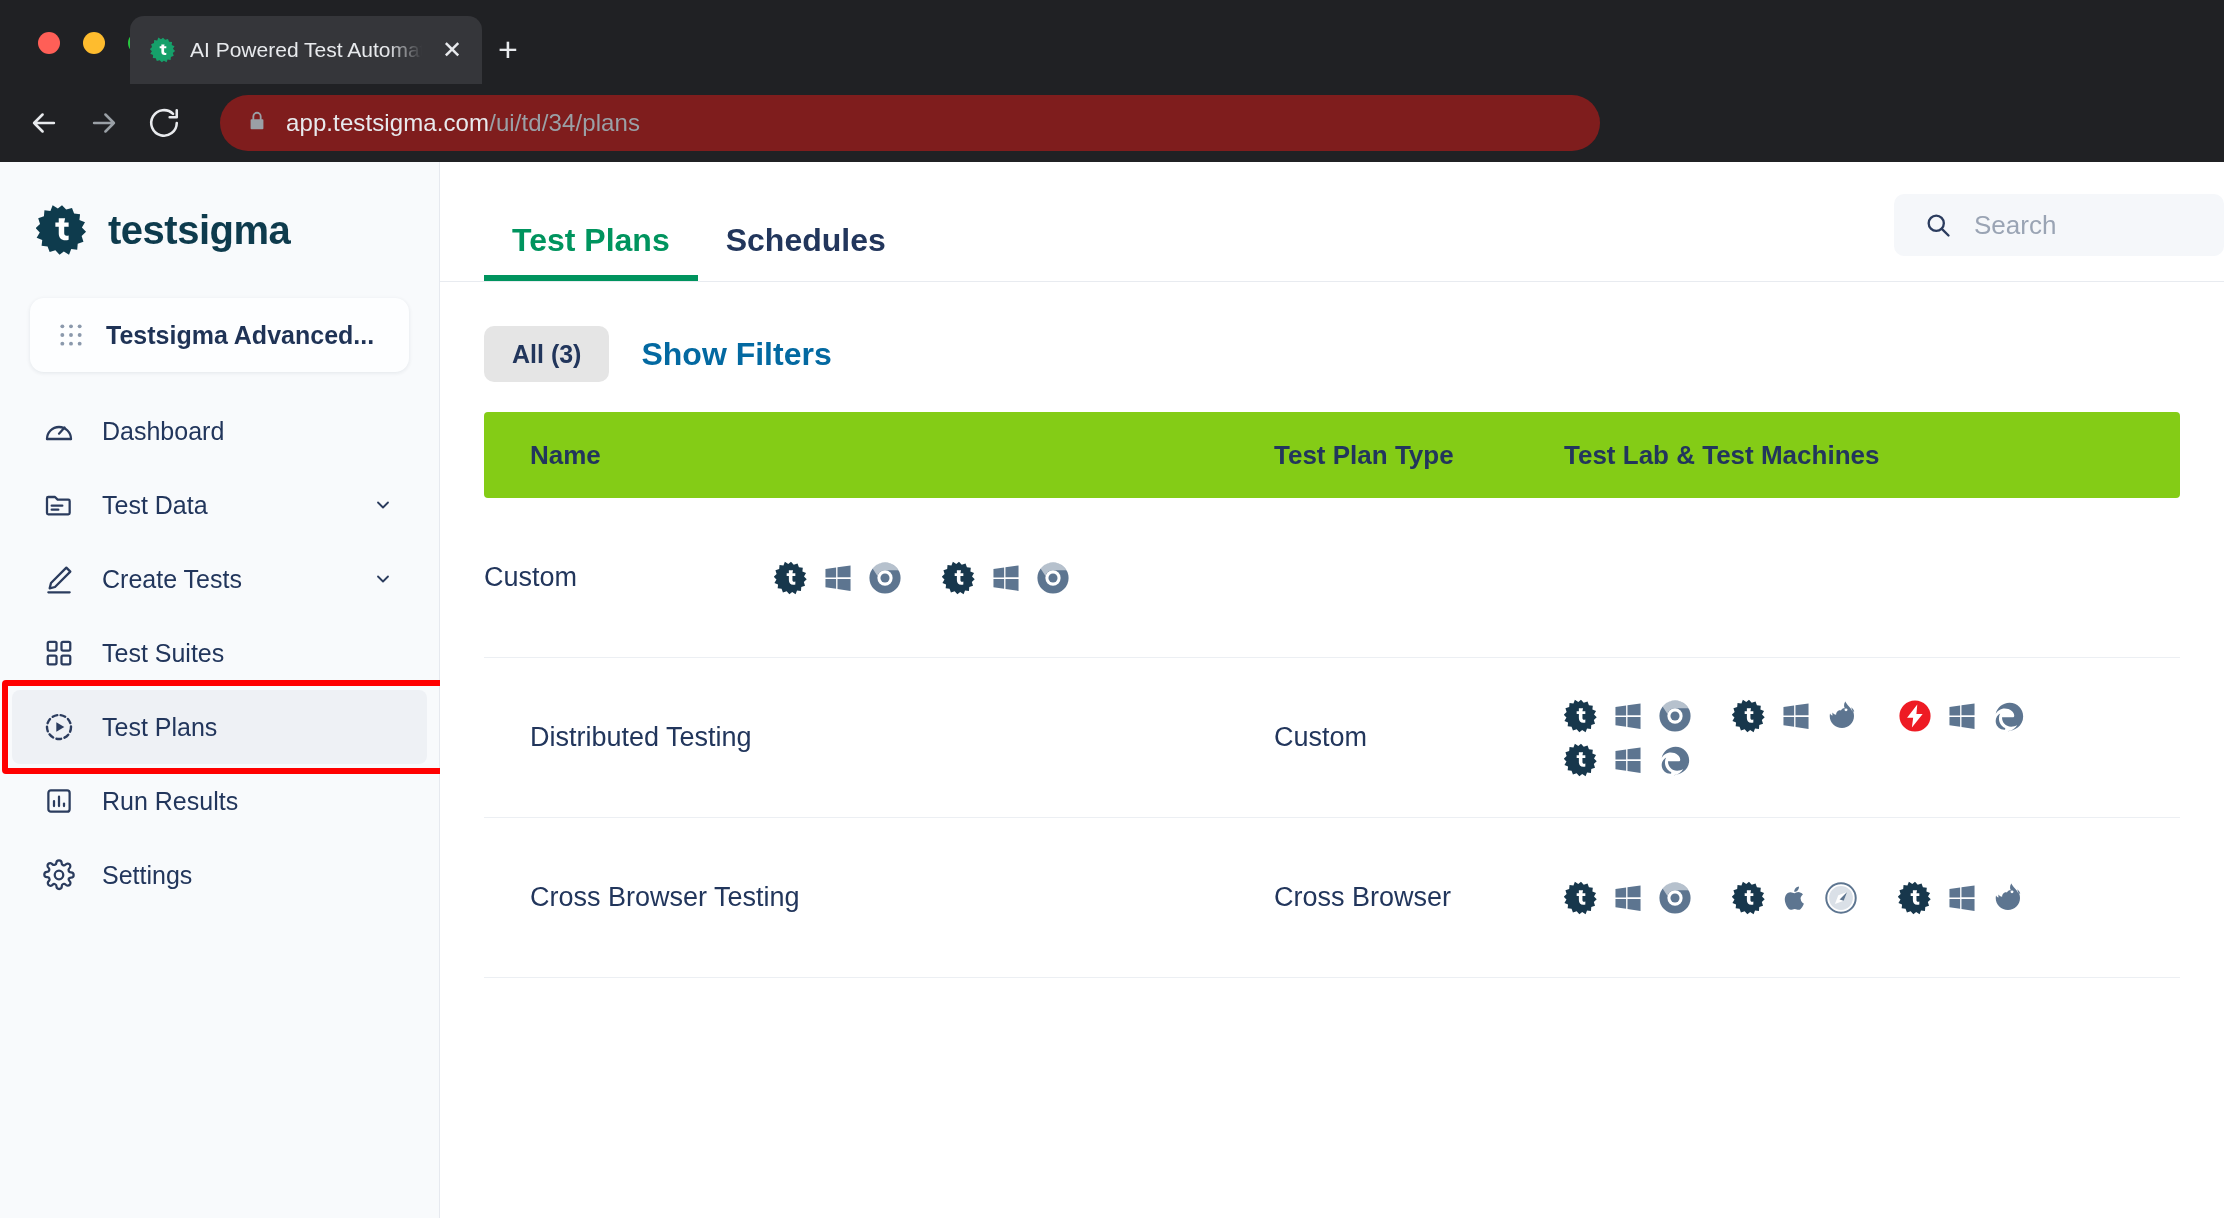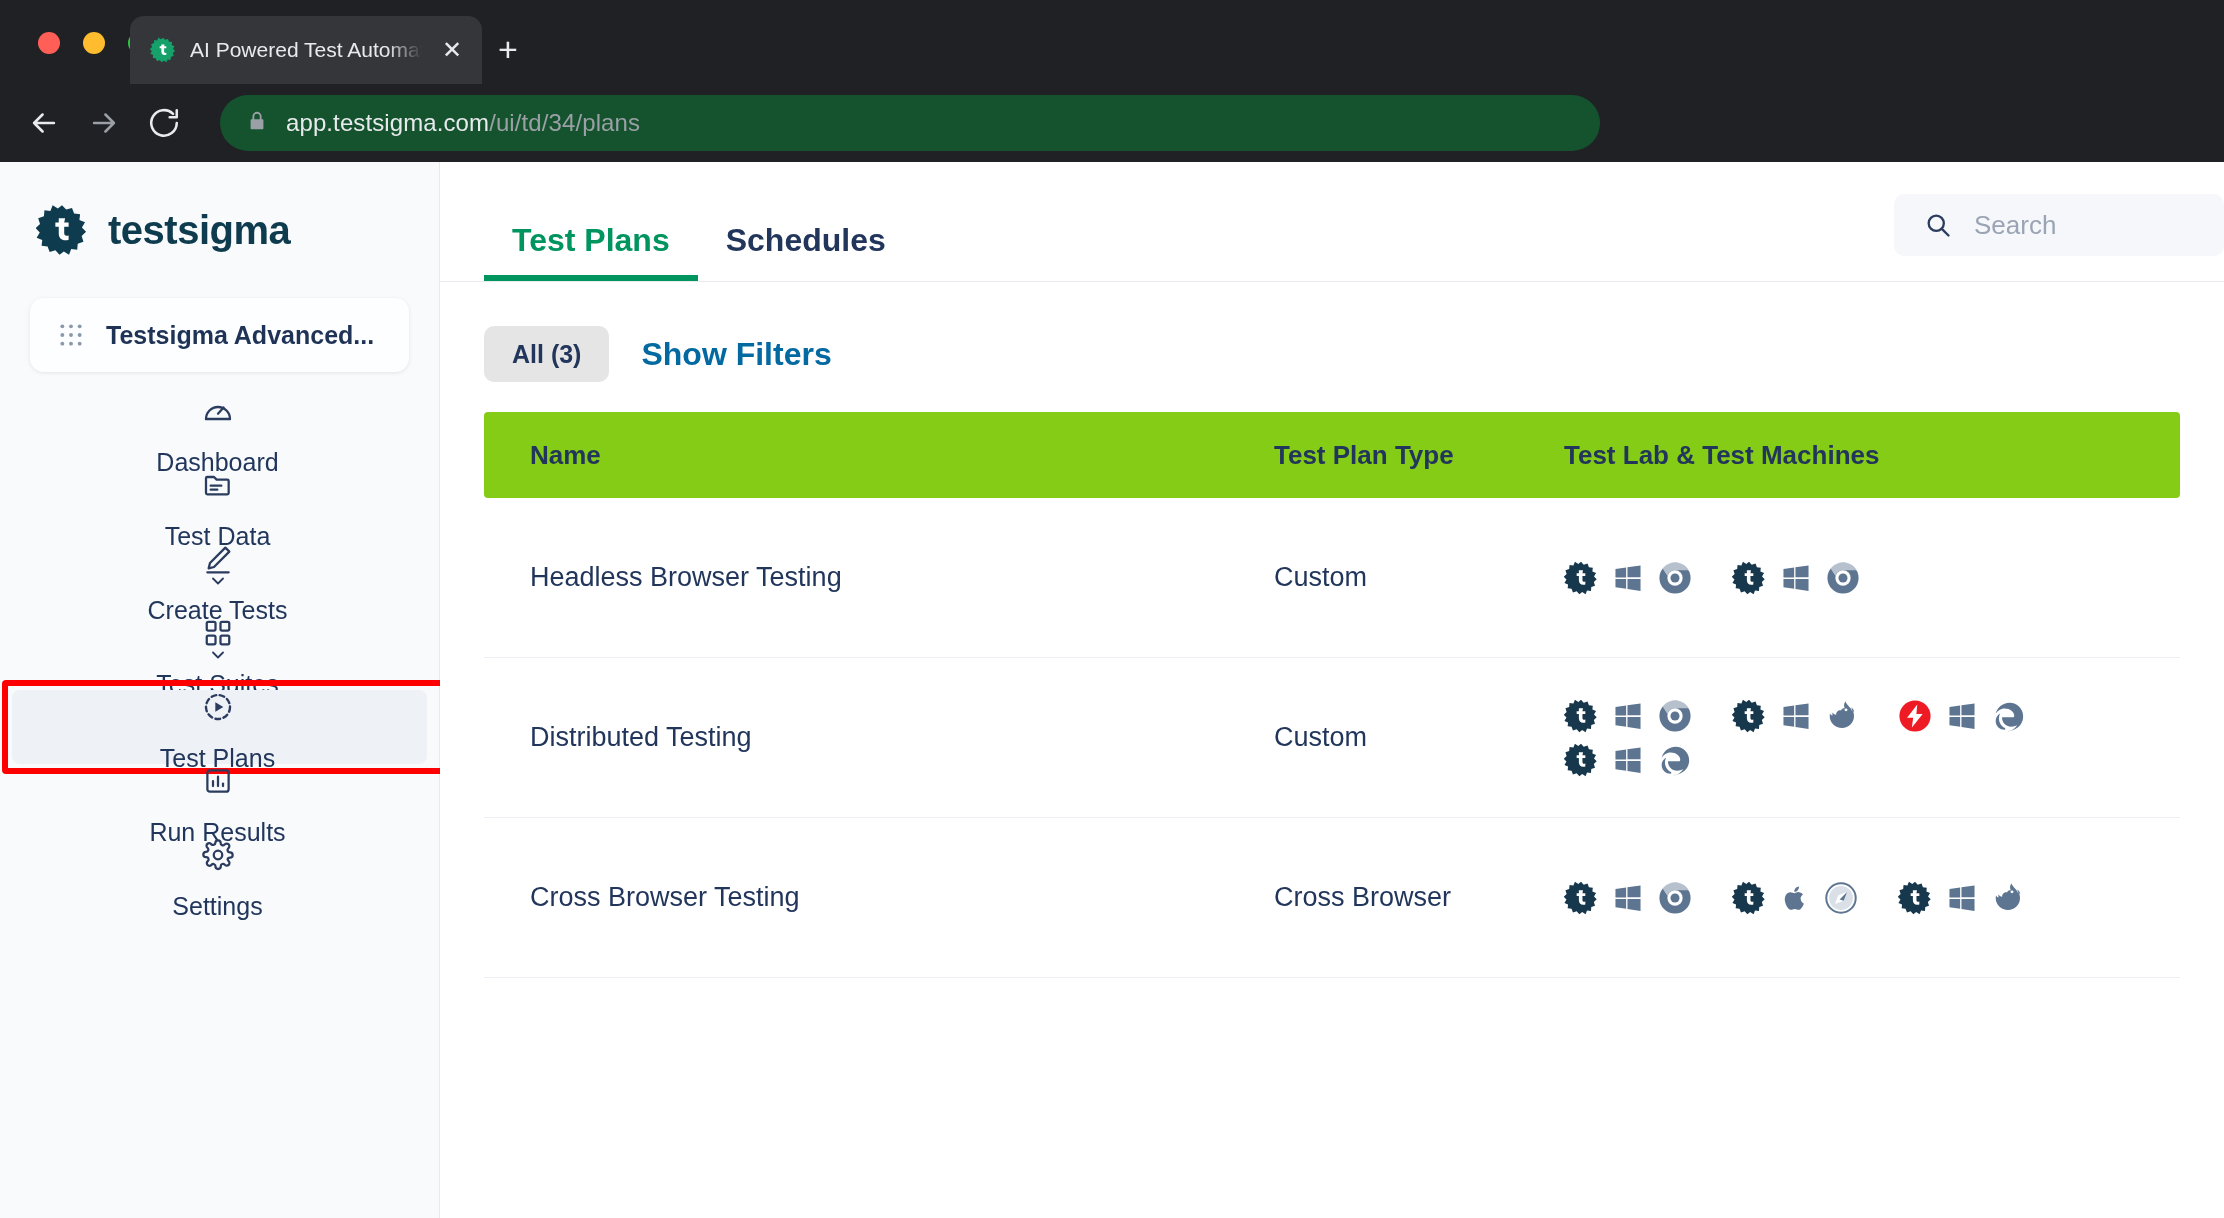--- a/index.html
+++ b/index.html
@@ -37,21 +37,21 @@
   }
   .tab-close { color: #e8eaed; font-size: 24px; line-height: 1; padding: 4px 6px; cursor: default; }
   .new-tab { position: absolute; left: 486px; bottom: 14px; color: #e8eaed; font-size: 34px; line-height: 1; padding: 4px 12px; font-weight: 300; }
 
   .toolbar { height: 78px; display: flex; align-items: center; padding: 0 0 0 16px; gap: 4px; }
   .nav-btn { width: 56px; height: 56px; display: flex; align-items: center; justify-content: center; color: #e8eaed; }
   .nav-btn svg { display: block; }
   .omnibox {
     margin-left: 24px;
     height: 56px; flex: 1; max-width: 1380px;
-    background: #14532d; border-radius: 28px;
+    background: #7f1d1d; border-radius: 28px;
     display: flex; align-items: center; padding: 0 26px; gap: 18px;
   }
   .lock-icon { flex: 0 0 20px; }
   .url { font-size: 24px; color: #e8eaed; white-space: nowrap; letter-spacing: .1px;}
   .url .dim { color: #9aa0a6; }
 
   
   .app { display: flex; width: 2224px; height: 1056px; }
 
   
@@ -68,22 +68,22 @@
     margin: 42px 30px 0 30px; height: 74px;
     background: #fdfeff; border-radius: 14px;
     box-shadow: 0 1px 4px rgba(16,38,60,.09);
     display: flex; align-items: center; gap: 22px; padding: 0 28px;
   }
   .grid-icon { width: 26px; height: 26px; flex: 0 0 26px; }
   .project-name { font-size: 25px; font-weight: 700; color: #1f3356; white-space: nowrap; overflow: hidden; }
 
   .nav { margin-top: 22px; }
   .nav-item {
-    height: 74px; display: flex; align-items: center; gap: 20px;
-    padding: 0 34px 0 30px; margin: 0 12px; position: relative; flex-direction: column;
+    height: 74px; display: flex; align-items: center; gap: 26px;
+    padding: 0 34px 0 30px; margin: 0 12px; position: relative;
   }
   .nav-item .ico { width: 34px; height: 34px; flex: 0 0 34px; display: flex; align-items: center; justify-content: center; }
   .nav-label { font-size: 25px; color: #22365c; flex: 1; }
   .chev { width: 20px; height: 20px; flex: 0 0 20px; color: #22365c; }
   .nav-item.active { background: #eef1f5; border-radius: 8px; }
   .nav-item.highlighted::after {
     content: ""; position: absolute; left: -10px; right: -20px; top: -10px; bottom: -10px;
     border: 6px solid #ff0000; border-radius: 4px; pointer-events: none;
   }
 
@@ -340,21 +340,20 @@
 
     <div class="table">
 
       <div class="thead">
         <div class="th col-name">Name</div>
         <div class="th col-type">Test Plan Type</div>
         <div class="th col-lab">Test Lab &amp; Test Machines</div>
       </div>
 
       <div class="trow">
-        <div class="td-name">Headless Browser Testing</div>
         <div class="td-type">Custom</div>
         <div class="td-lab">
           <span class="machine">
             <svg width="34" height="34" viewBox="0 0 40 40">
                 <path fill="#17374c" d="M20 1l3.2 3.3L27.7 3l1.6 4.4 4.6.4-.5 4.6 4.3 1.7-2.4 4 3.2 3.3-3.4 3.2 1.4 4.4-4.4 1.6-.4 4.6-4.6-.5-1.7 4.3-4-2.4L18.1 39l-3.2-3.4-4.4 1.4-1.6-4.4-4.6-.4.5-4.6L.5 25.9l2.4-4L-.3 18.6l3.4-3.2L1.7 11l4.4-1.6.4-4.6 4.6.5L12.8.9l4 2.5z"></path>
                 <path fill="#ffffff" d="M22.4 11h-4.9v3.3h-2.6v3.2h2.6v5.2c0 3.3 1.9 5.2 5.1 5.2 1 0 1.8-.1 2.5-.4v-3.3c-.5.2-1 .3-1.5.3-1.2 0-1.9-.7-1.9-2.1v-4.9h3.4v-3.2h-3.4z"></path>
               </svg>
             <svg width="32" height="32" viewBox="0 0 24 24">
                 <path fill="#5d7590" d="M2.6 5.3l8-1.1v7.4H2.6zM11.6 4l9.8-1.4v8.9h-9.8zM2.6 12.8h8v7.3l-8-1.1zM11.6 12.8h9.8v8.9l-9.8-1.4z"></path>
               </svg>

